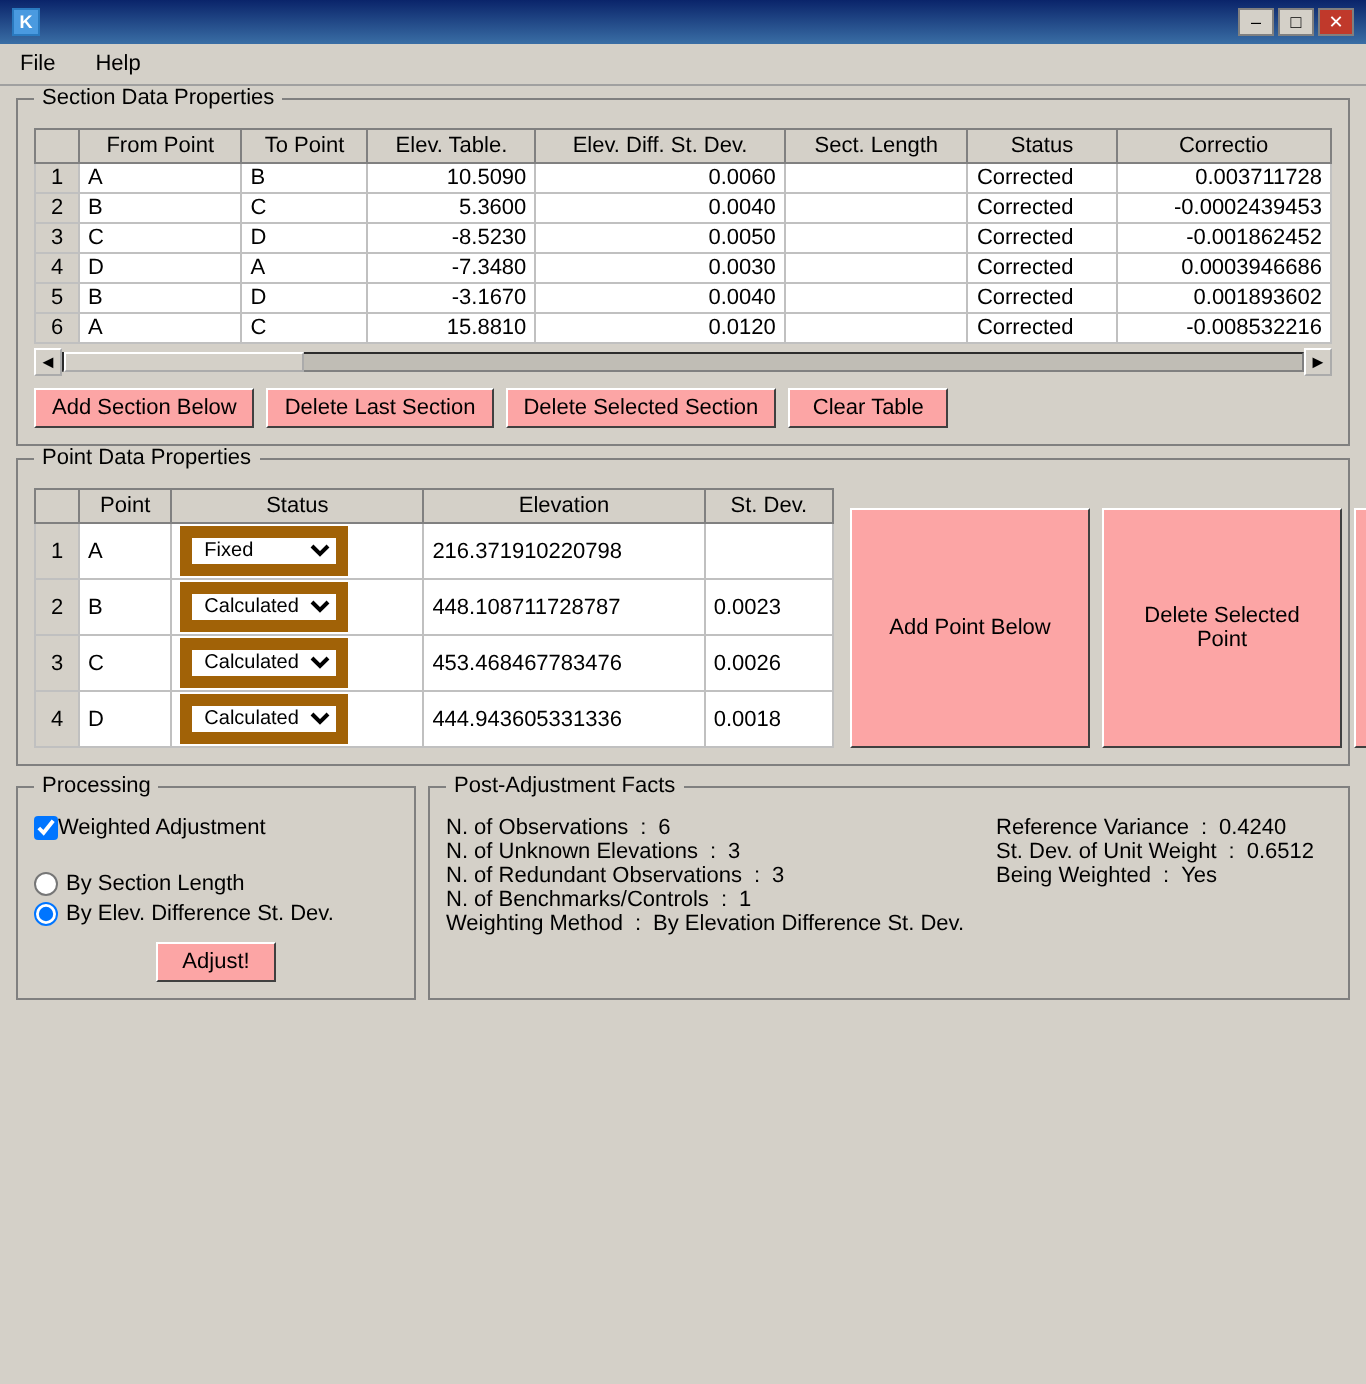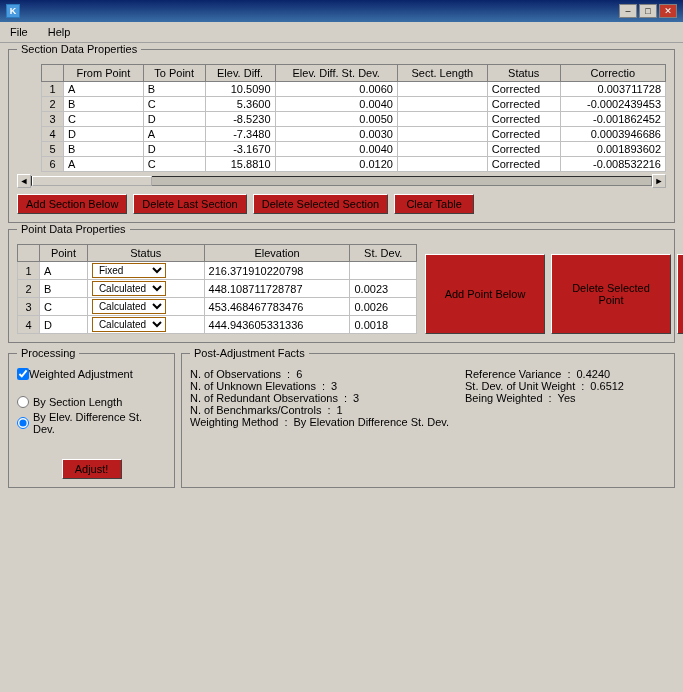--- a/index.html
+++ b/index.html
@@ -110,21 +110,20 @@
     }
     .data-table td.num { text-align: right; }
     .data-table td.row-num {
       background: #d4d0c8;
       text-align: center;
       width: 22px;
     }
     .table-scroll {
       overflow-x: auto;
       max-width: 100%;
-      margin-left: 24px;
     }
     .scrollbar-area {
       height: 14px;
       background: #d4d0c8;
       display: flex;
       align-items: center;
       margin-top: 2px;
     }
     .scrollbar-track {
       flex: 1;
@@ -139,21 +138,21 @@
       height: 10px;
       background: #d4d0c8;
       border: 1px outset #ffffff;
     }
     .btn-row {
       display: flex;
       gap: 6px;
       margin-top: 6px;
     }
     .win-btn {
-      background: #b91c1c;
+      background: #fca5a5;
       border: 1px solid;
       border-color: #ffffff #808080 #808080 #ffffff;
       border-top: 1px solid #ffffff;
       border-left: 1px solid #ffffff;
       border-right: 1px solid #404040;
       border-bottom: 1px solid #404040;
       padding: 3px 8px;
       cursor: pointer;
       font-size: 11px;
       min-width: 80px;
@@ -161,21 +160,21 @@
     .point-buttons {
       display: flex;
       flex-direction: row;
       gap: 6px;
       padding-top: 10px;
     }
     .point-buttons .win-btn {
       min-width: 120px;
     }
     .processing-box {
-      width: 167px;
+      width: 200px;
       min-height: 100px;
     }
     .post-adj-box {
       flex: 1;
       min-height: 100px;
     }
     .radio-group {
       display: flex;
       flex-direction: column;
       gap: 3px;
@@ -200,21 +199,21 @@
       display: flex;
       align-items: baseline;
       gap: 4px;
     }
     .fact-label { color: #000; }
     .fact-colon { margin: 0 2px; }
     .fact-value { font-weight: normal; }
     .status-dropdown {
       font-size: 10px;
       background: white;
-      border: 1px solid #a16207;
+      border: 6px solid #a16207;
       padding: 0 2px;
     }
     .point-table-wrap {
       display: flex;
       gap: 8px;
     }
     .point-table-area {
       flex: 1;
     }
     .bottom-row {
@@ -246,21 +245,21 @@
 
   <div class="group-box">
     <span class="group-box-title">Section Data Properties</span>
     <div class="table-scroll">
       <table class="data-table">
         <thead>
           <tr>
             <th style="width:22px"></th>
             <th>From Point</th>
             <th>To Point</th>
-            <th>Elev. Diff.</th>
+            <th>Elev. Table.</th>
             <th>Elev. Diff. St. Dev.</th>
             <th>Sect. Length</th>
             <th>Status</th>
             <th>Correctio</th>
           </tr>
         </thead>
         <tbody id="section-tbody">
         <tr>
     <td class="row-num">1</td>
     <td>A</td>
@@ -417,21 +416,21 @@
       <div class="radio-group">
         <div class="radio-item">
           <input type="radio" name="weighting" class="radio-input" style="">
           <label>By Section Length</label>
         </div>
         <div class="radio-item">
           <input type="radio" name="weighting" checked="" class="radio-input" style="">
           <label>By Elev. Difference St. Dev.</label>
         </div>
       </div>
-      <div style="margin-top:24px;text-align:center;">
+      <div style="margin-top:8px;text-align:center;">
         <button class="win-btn" style="min-width:60px;">Adjust!</button>
       </div>
     </div>
 
     <div class="group-box post-adj-box">
       <span class="group-box-title">Post-Adjustment Facts</span>
       <div style="display:flex;gap:16px;">
         <div>
           <div id="post-facts-left">
               <div class="post-fact-row">

